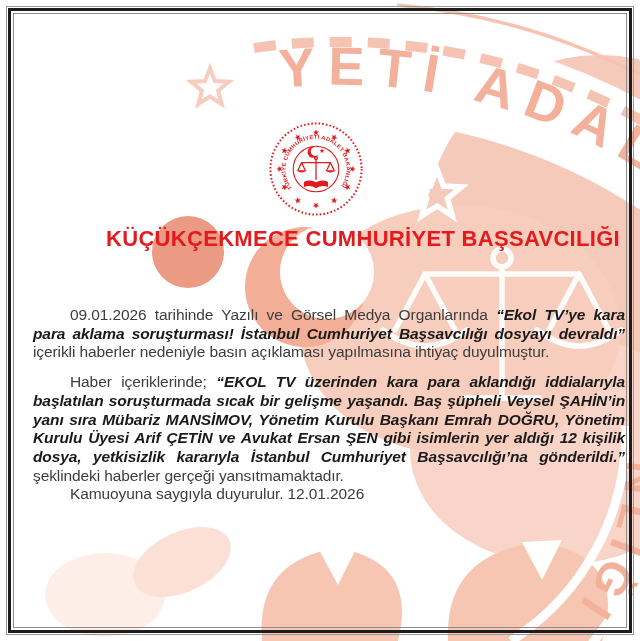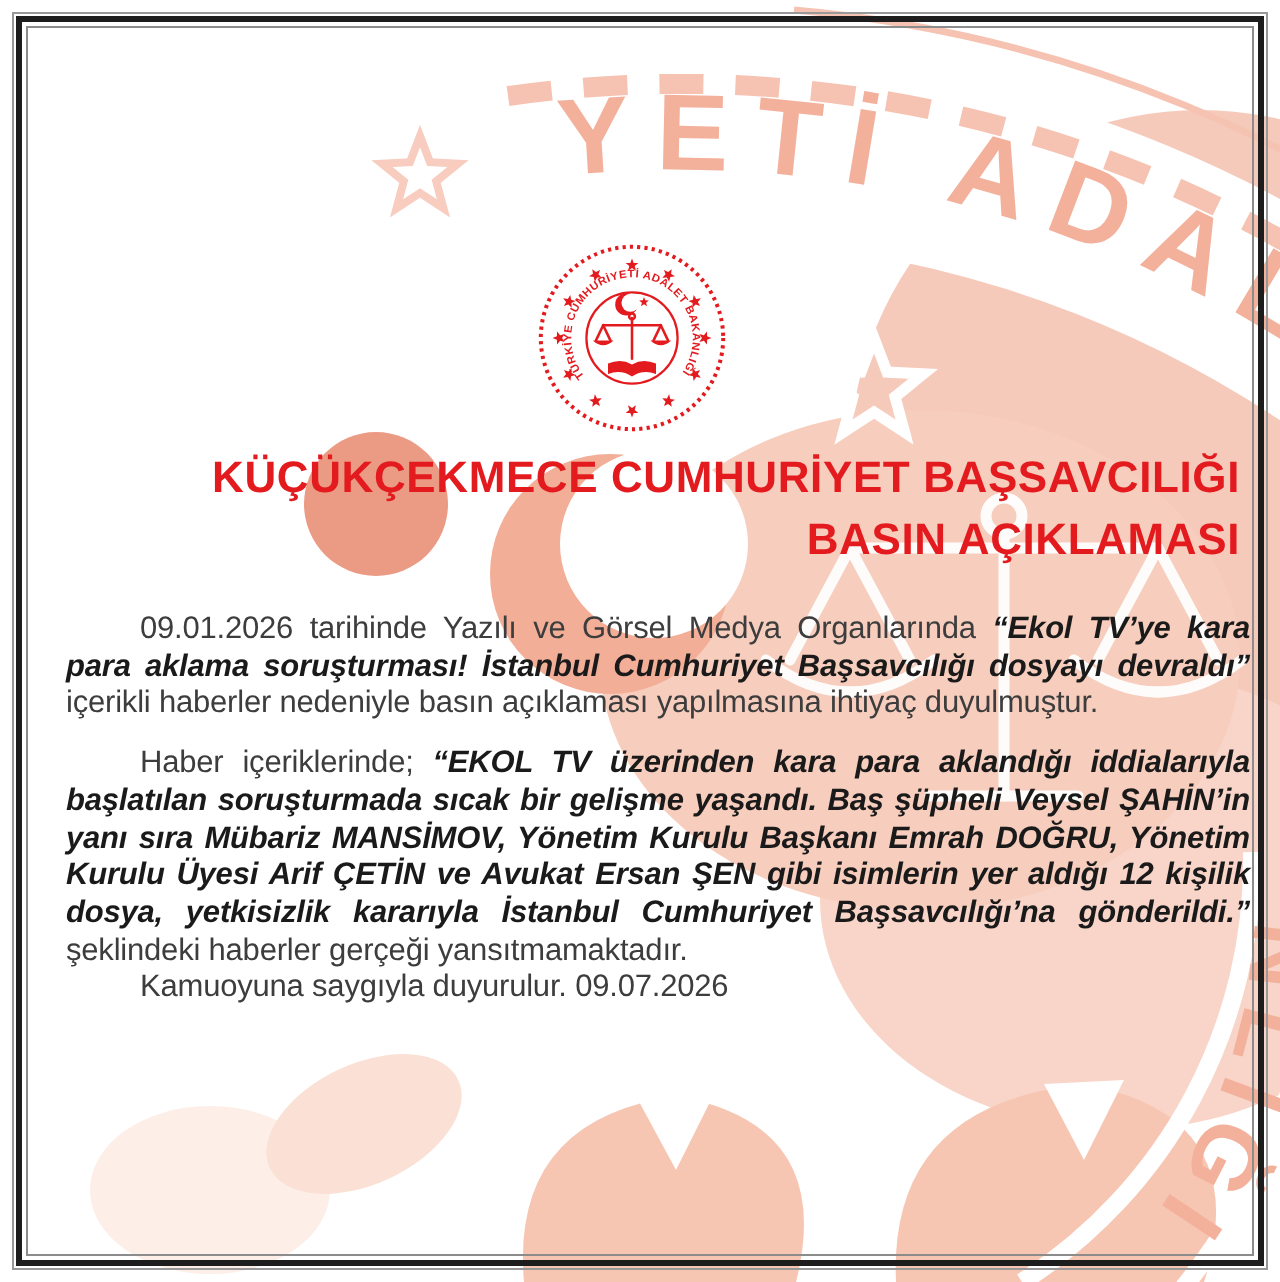--- a/index.html
+++ b/index.html
@@ -139,22 +139,21 @@
     <path d="M71.5 61.5 Q78 67.5 84.5 61.5 Z" fill="#e31b1e"></path>
   </g>
   <g fill="#e31b1e">
     <path d="M45 76 Q53 72.5 60 76.5 L60 84 Q53 79.5 45 82.5 Z"></path>
     <path d="M75 76 Q67 72.5 60 76.5 L60 84 Q67 79.5 75 82.5 Z"></path>
   </g>
 </svg>
 
 <div class="heading">
   <div>KÜÇÜKÇEKMECE CUMHURİYET BAŞSAVCILIĞI</div>
-  <div>BASIN AÇIKLAMASI</div>
 </div>
 
 <div class="doc-body">
   <div>
       <p><span>09.01.2026 tarihinde Yazılı ve Görsel Medya Organlarında </span><span class="bi">“Ekol TV’ye kara para aklama soruşturması! İstanbul Cumhuriyet Başsavcılığı dosyayı devraldı”</span><span> içerikli haberler nedeniyle basın açıklaması yapılmasına ihtiyaç duyulmuştur.</span></p>
       <p><span>Haber içeriklerinde; </span><span class="bi">“EKOL TV üzerinden kara para aklandığı iddialarıyla başlatılan soruşturmada sıcak bir gelişme yaşandı. Baş şüpheli Veysel ŞAHİN’in yanı sıra Mübariz MANSİMOV, Yönetim Kurulu Başkanı Emrah DOĞRU, Yönetim Kurulu Üyesi Arif ÇETİN ve Avukat Ersan ŞEN gibi isimlerin yer aldığı 12 kişilik dosya, yetkisizlik kararıyla İstanbul Cumhuriyet Başsavcılığı’na gönderildi.”</span><span> şeklindeki haberler gerçeği yansıtmamaktadır.</span></p>
     </div>
-  <p class="closing">Kamuoyuna saygıyla duyurulur. 09.07.2026</p>
+  <p class="closing">Kamuoyuna saygıyla duyurulur. 12.01.2026</p>
 </div>
 
 </body></html>

